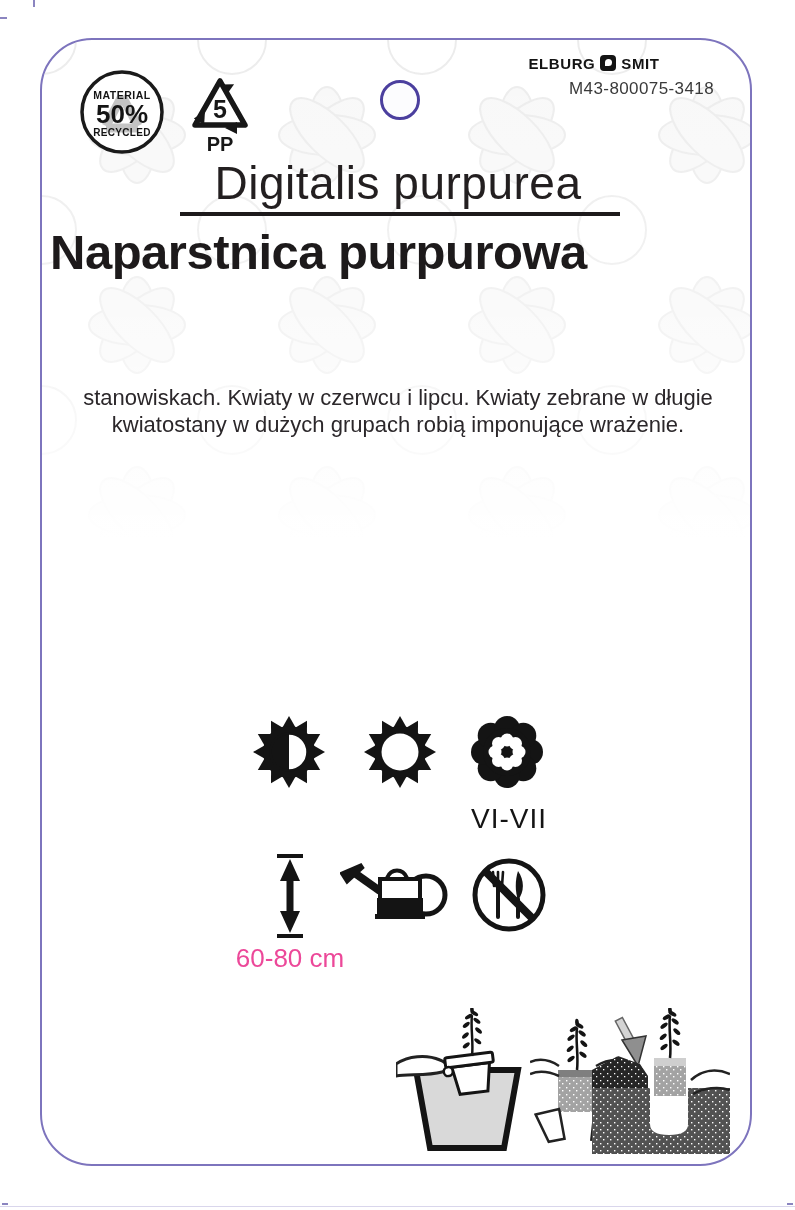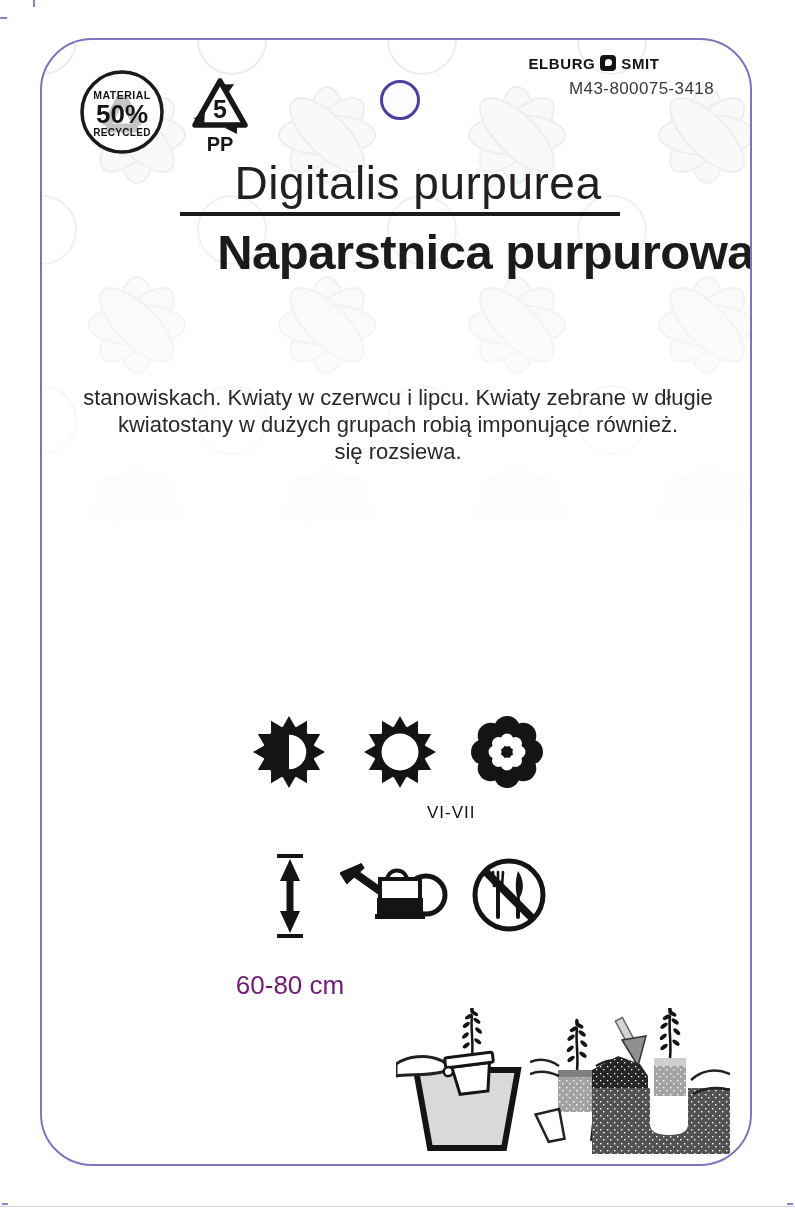--- a/index.html
+++ b/index.html
@@ -23,39 +23,39 @@
   }
   .brand-word{font-size:15px;font-weight:bold;letter-spacing:0.6px;color:#141414;}
   .brand-mark{width:16px;height:16px;border-radius:4px;background:#141414;position:relative;}
   .brand-mark::after{content:"";position:absolute;left:5px;top:4px;width:7px;height:7px;border-radius:50% 50% 50% 0;background:#ffffff;}
   .product-code{
     position:absolute;left:432px;top:39px;width:240px;text-align:right;
     font-size:17px;letter-spacing:0.4px;color:#3a3a3a;
   }
   .latin-title{
     position:absolute;left:0;top:116px;width:712px;text-align:center;
-    font-size:46px;font-weight:300;letter-spacing:0.5px;color:#231f20;margin-left:20px;
+    font-size:46px;font-weight:300;letter-spacing:0.5px;color:#231f20;
   }
   .title-rule{position:absolute;left:138px;top:172px;width:440px;height:4px;background:#1d1a1b;}
   .common-title{
-    position:absolute;left:0;top:184px;width:712px;text-align:right;
+    position:absolute;left:8px;top:184px;width:712px;text-align:left;
     font-size:49px;font-weight:bold;letter-spacing:-0.5px;color:#1d1a1b;
   }
   .description{
     position:absolute;left:10px;top:344px;width:692px;text-align:center;
     font-size:22px;line-height:27px;font-weight:300;color:#2b272a;
   }
   .icon-box{position:absolute;}
   .bloom-label{
-    position:absolute;left:385px;top:763px;width:164px;
-    font-size:17px;letter-spacing:1px;color:#141414;
+    position:absolute;left:385px;top:763px;width:164px;text-align:center;
+    font-size:28px;letter-spacing:1px;color:#141414;
   }
   .height-label{
     position:absolute;left:166px;top:903px;width:164px;text-align:center;
-    font-size:26px;color:#701a75;margin-top:27px;
+    font-size:26px;color:#ec4899;
   }
   .crop{position:absolute;background:#8b85c0;}
   .bottom-guide{position:absolute;left:0;top:1206px;width:795px;height:1px;background:#d9d6ec;}
   svg text{font-family:"Liberation Sans", sans-serif;}
 </style>
 </head>
 <body>
 
 <div class="crop" style="left:33px;top:0;width:2px;height:7px;"></div>
 <div class="crop" style="left:0;top:17px;width:7px;height:2px;"></div>
@@ -118,22 +118,21 @@
     <span class="brand-word">SMIT</span>
   </div>
   <div class="product-code">M43-800075-3418</div>
 
   <div class="latin-title">Digitalis purpurea</div>
   <div class="title-rule"></div>
   <div class="common-title">Naparstnica purpurowa</div>
 
   <div class="description">
     <div>stanowiskach. Kwiaty w czerwcu i lipcu. Kwiaty zebrane w długie</div>
-    <div>kwiatostany w dużych grupach robią imponujące również.</div>
-    <div>się rozsiewa.</div>
+    <div>kwiatostany w dużych grupach robią imponujące wrażenie.</div>
   </div>
 
   <svg class="icon-box" style="left:210px;top:675px;" width="74" height="74" viewBox="-37 -37 74 74">
     <g fill="#141414">
       <polygon points="0,-36 -8,-22 8,-22"></polygon>
       <polygon points="0,-36 -8,-22 8,-22" transform="rotate(30)"></polygon>
       <polygon points="0,-36 -8,-22 8,-22" transform="rotate(60)"></polygon>
       <polygon points="0,-36 -8,-22 8,-22" transform="rotate(90)"></polygon>
       <polygon points="0,-36 -8,-22 8,-22" transform="rotate(120)"></polygon>
       <polygon points="0,-36 -8,-22 8,-22" transform="rotate(150)"></polygon>

